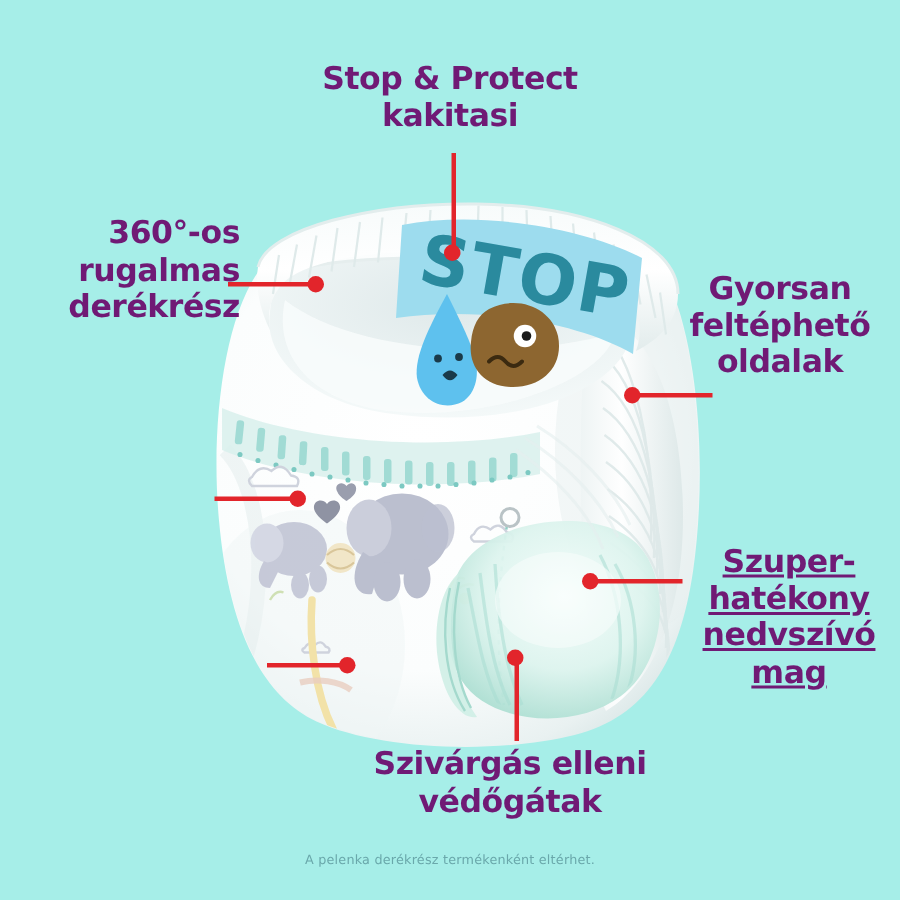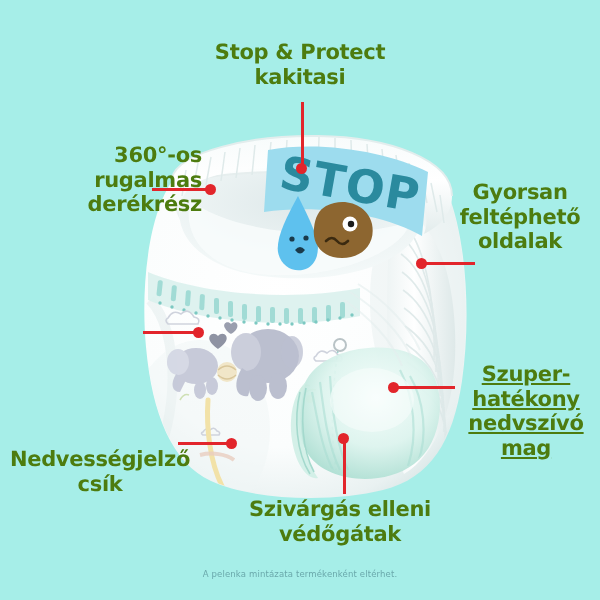--- a/index.html
+++ b/index.html
@@ -16,31 +16,31 @@
     position: relative;
     width: 600px;
     height: 600px;
     background: #a6eee8;
     overflow: hidden;
   }
 
   
   .label {
     position: absolute;
-    color: #4d7c0f;
+    color: #701a75;
     font-family: "DejaVu Sans", sans-serif;
     font-weight: bold;
     font-size: 21px;
     line-height: 1.17;
     letter-spacing: -0.3px;
     white-space: pre-line;
     text-rendering: geometricPrecision;
   }
   .label.ctr  { text-align: center; }
-  .label.rght { text-align: right; margin-left: 42px; }
+  .label.rght { text-align: right; }
   .label.lft  { text-align: center; }
 
   #label-stop-protect { left: 140px; top: 40px;  width: 320px; }
   #label-waistband    { left: 0px;   top: 143px; width: 160px; }
   #label-sides        { left: 440px; top: 180px; width: 160px; }
   #label-soft         { left: 0px;   top: 298px; width: 160px; }
   #label-core         { left: 452px; top: 362px; width: 148px; text-decoration: underline; }
   #label-wetness      { left: 0px;   top: 447px; width: 200px; }
   #label-barriers     { left: 220px; top: 497px; width: 240px; }
 
@@ -391,20 +391,18 @@
   <div class="label rght" id="label-waistband">360°-os
 rugalmas
 derékrész</div>
   <div class="label lft" id="label-sides">Gyorsan
 feltéphető
 oldalak</div>
   <div class="label lft" id="label-core">Szuper-
 hatékony
 nedvszívó
 mag</div>
-  <div class="label ctr" id="label-wetness">Nedvességjelző
-csík</div>
   <div class="label ctr" id="label-barriers">Szivárgás elleni
 védőgátak</div>
 
-  <div id="footnote">A pelenka mintázata termékenként eltérhet.</div>
+  <div id="footnote">A pelenka derékrész termékenként eltérhet.</div>
 
 </div>
 
 </body></html>

